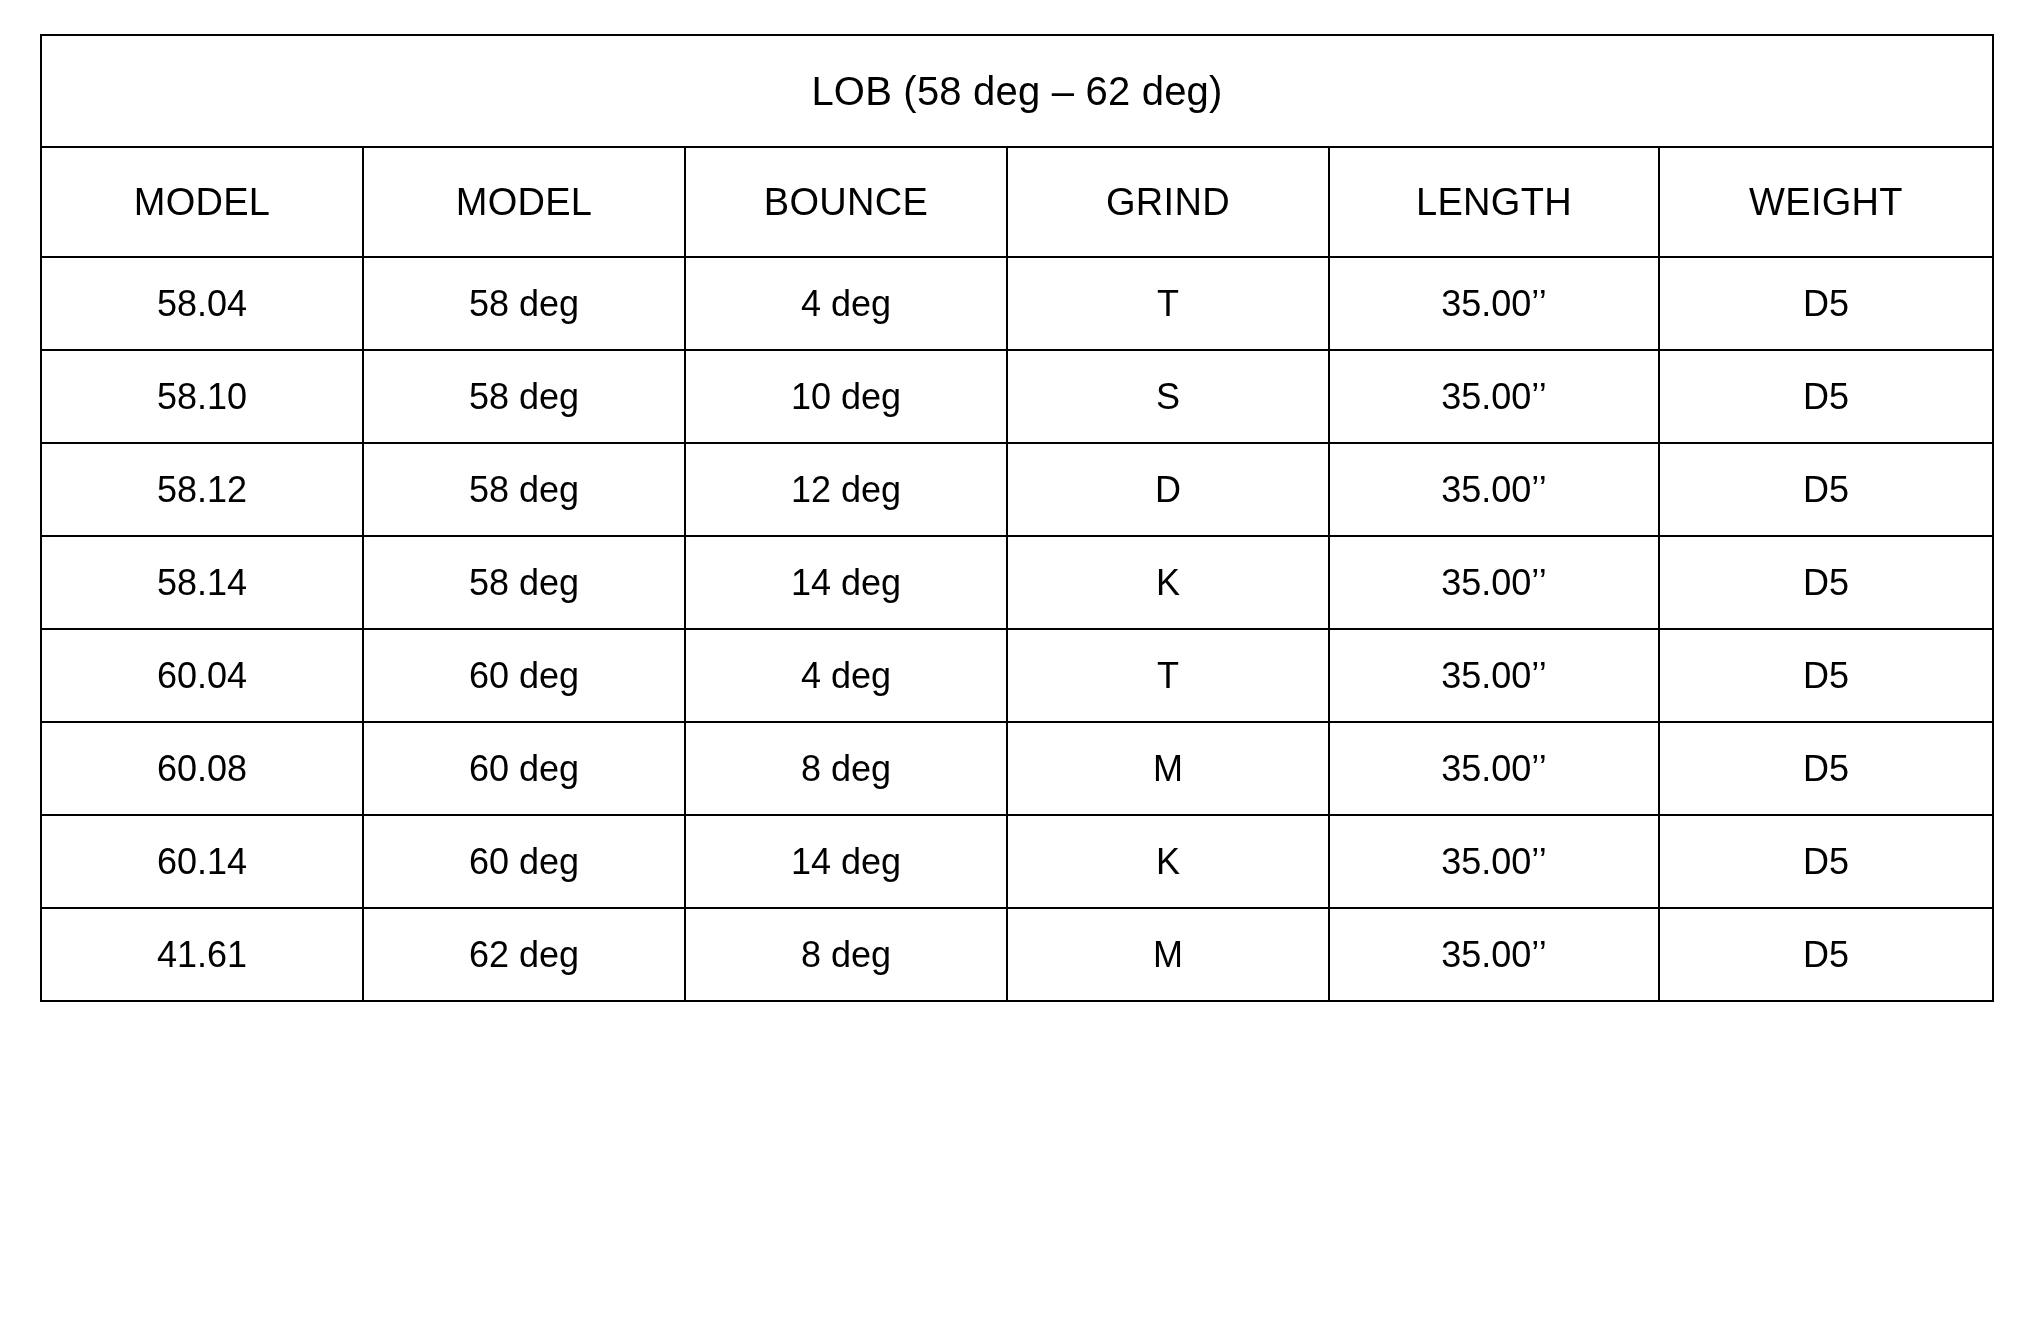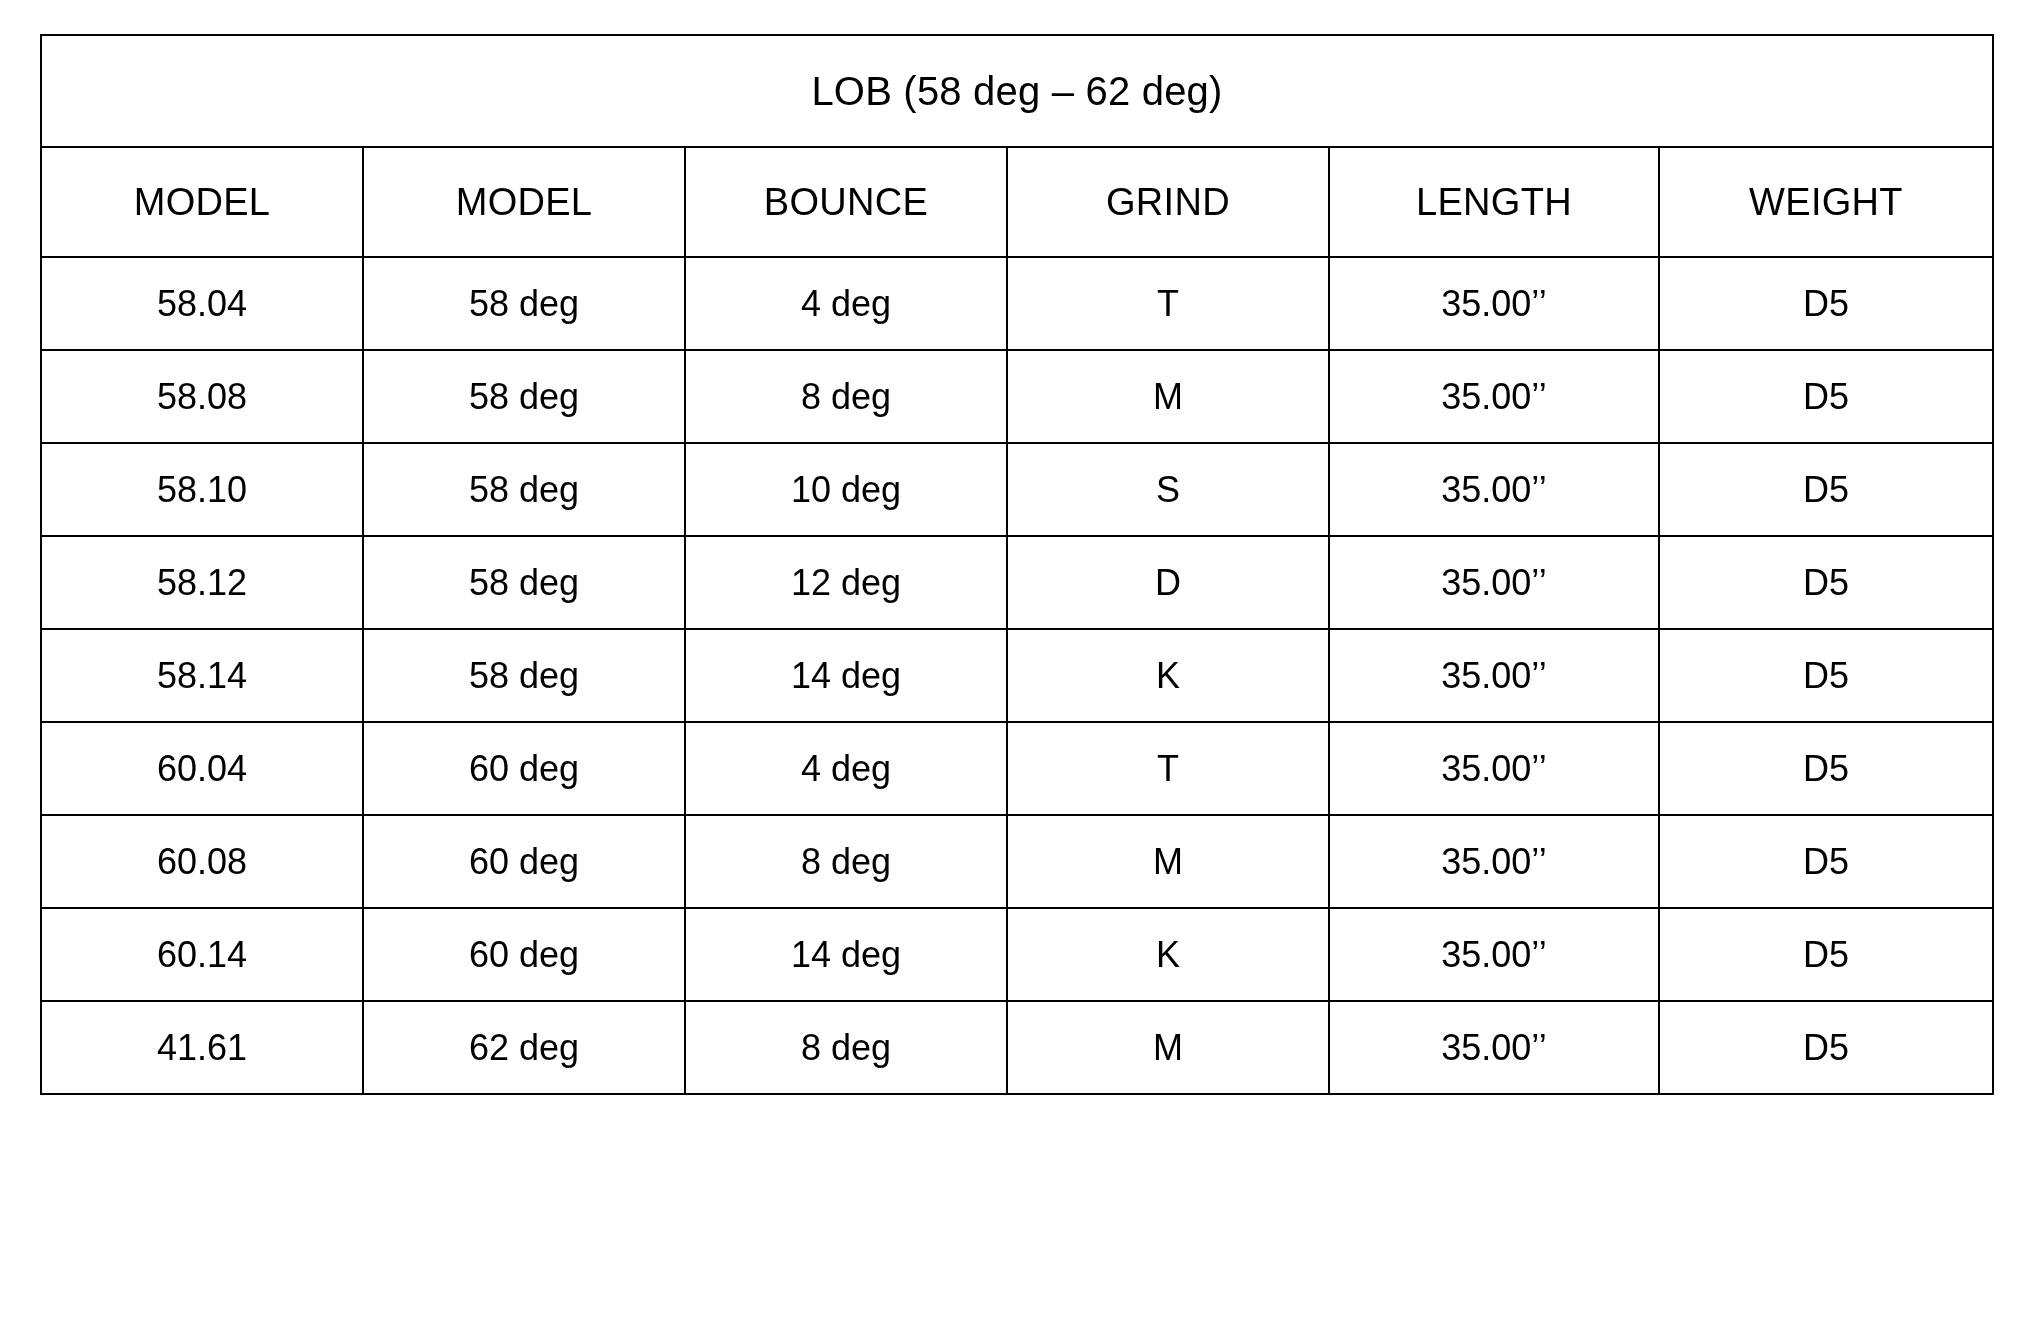--- a/index.html
+++ b/index.html
@@ -86,28 +86,20 @@
     <tbody>
       <tr>
         <td class="data-cell">58.04</td>
         <td class="data-cell">58 deg</td>
         <td class="data-cell">4 deg</td>
         <td class="data-cell">T</td>
         <td class="data-cell">35.00’’</td>
         <td class="data-cell">D5</td>
       </tr>
       <tr>
-        <td class="data-cell">58.08</td>
-        <td class="data-cell">58 deg</td>
-        <td class="data-cell">8 deg</td>
-        <td class="data-cell">M</td>
-        <td class="data-cell">35.00’’</td>
-        <td class="data-cell">D5</td>
-      </tr>
-      <tr>
         <td class="data-cell">58.10</td>
         <td class="data-cell">58 deg</td>
         <td class="data-cell">10 deg</td>
         <td class="data-cell">S</td>
         <td class="data-cell">35.00’’</td>
         <td class="data-cell">D5</td>
       </tr>
       <tr>
         <td class="data-cell">58.12</td>
         <td class="data-cell">58 deg</td>

